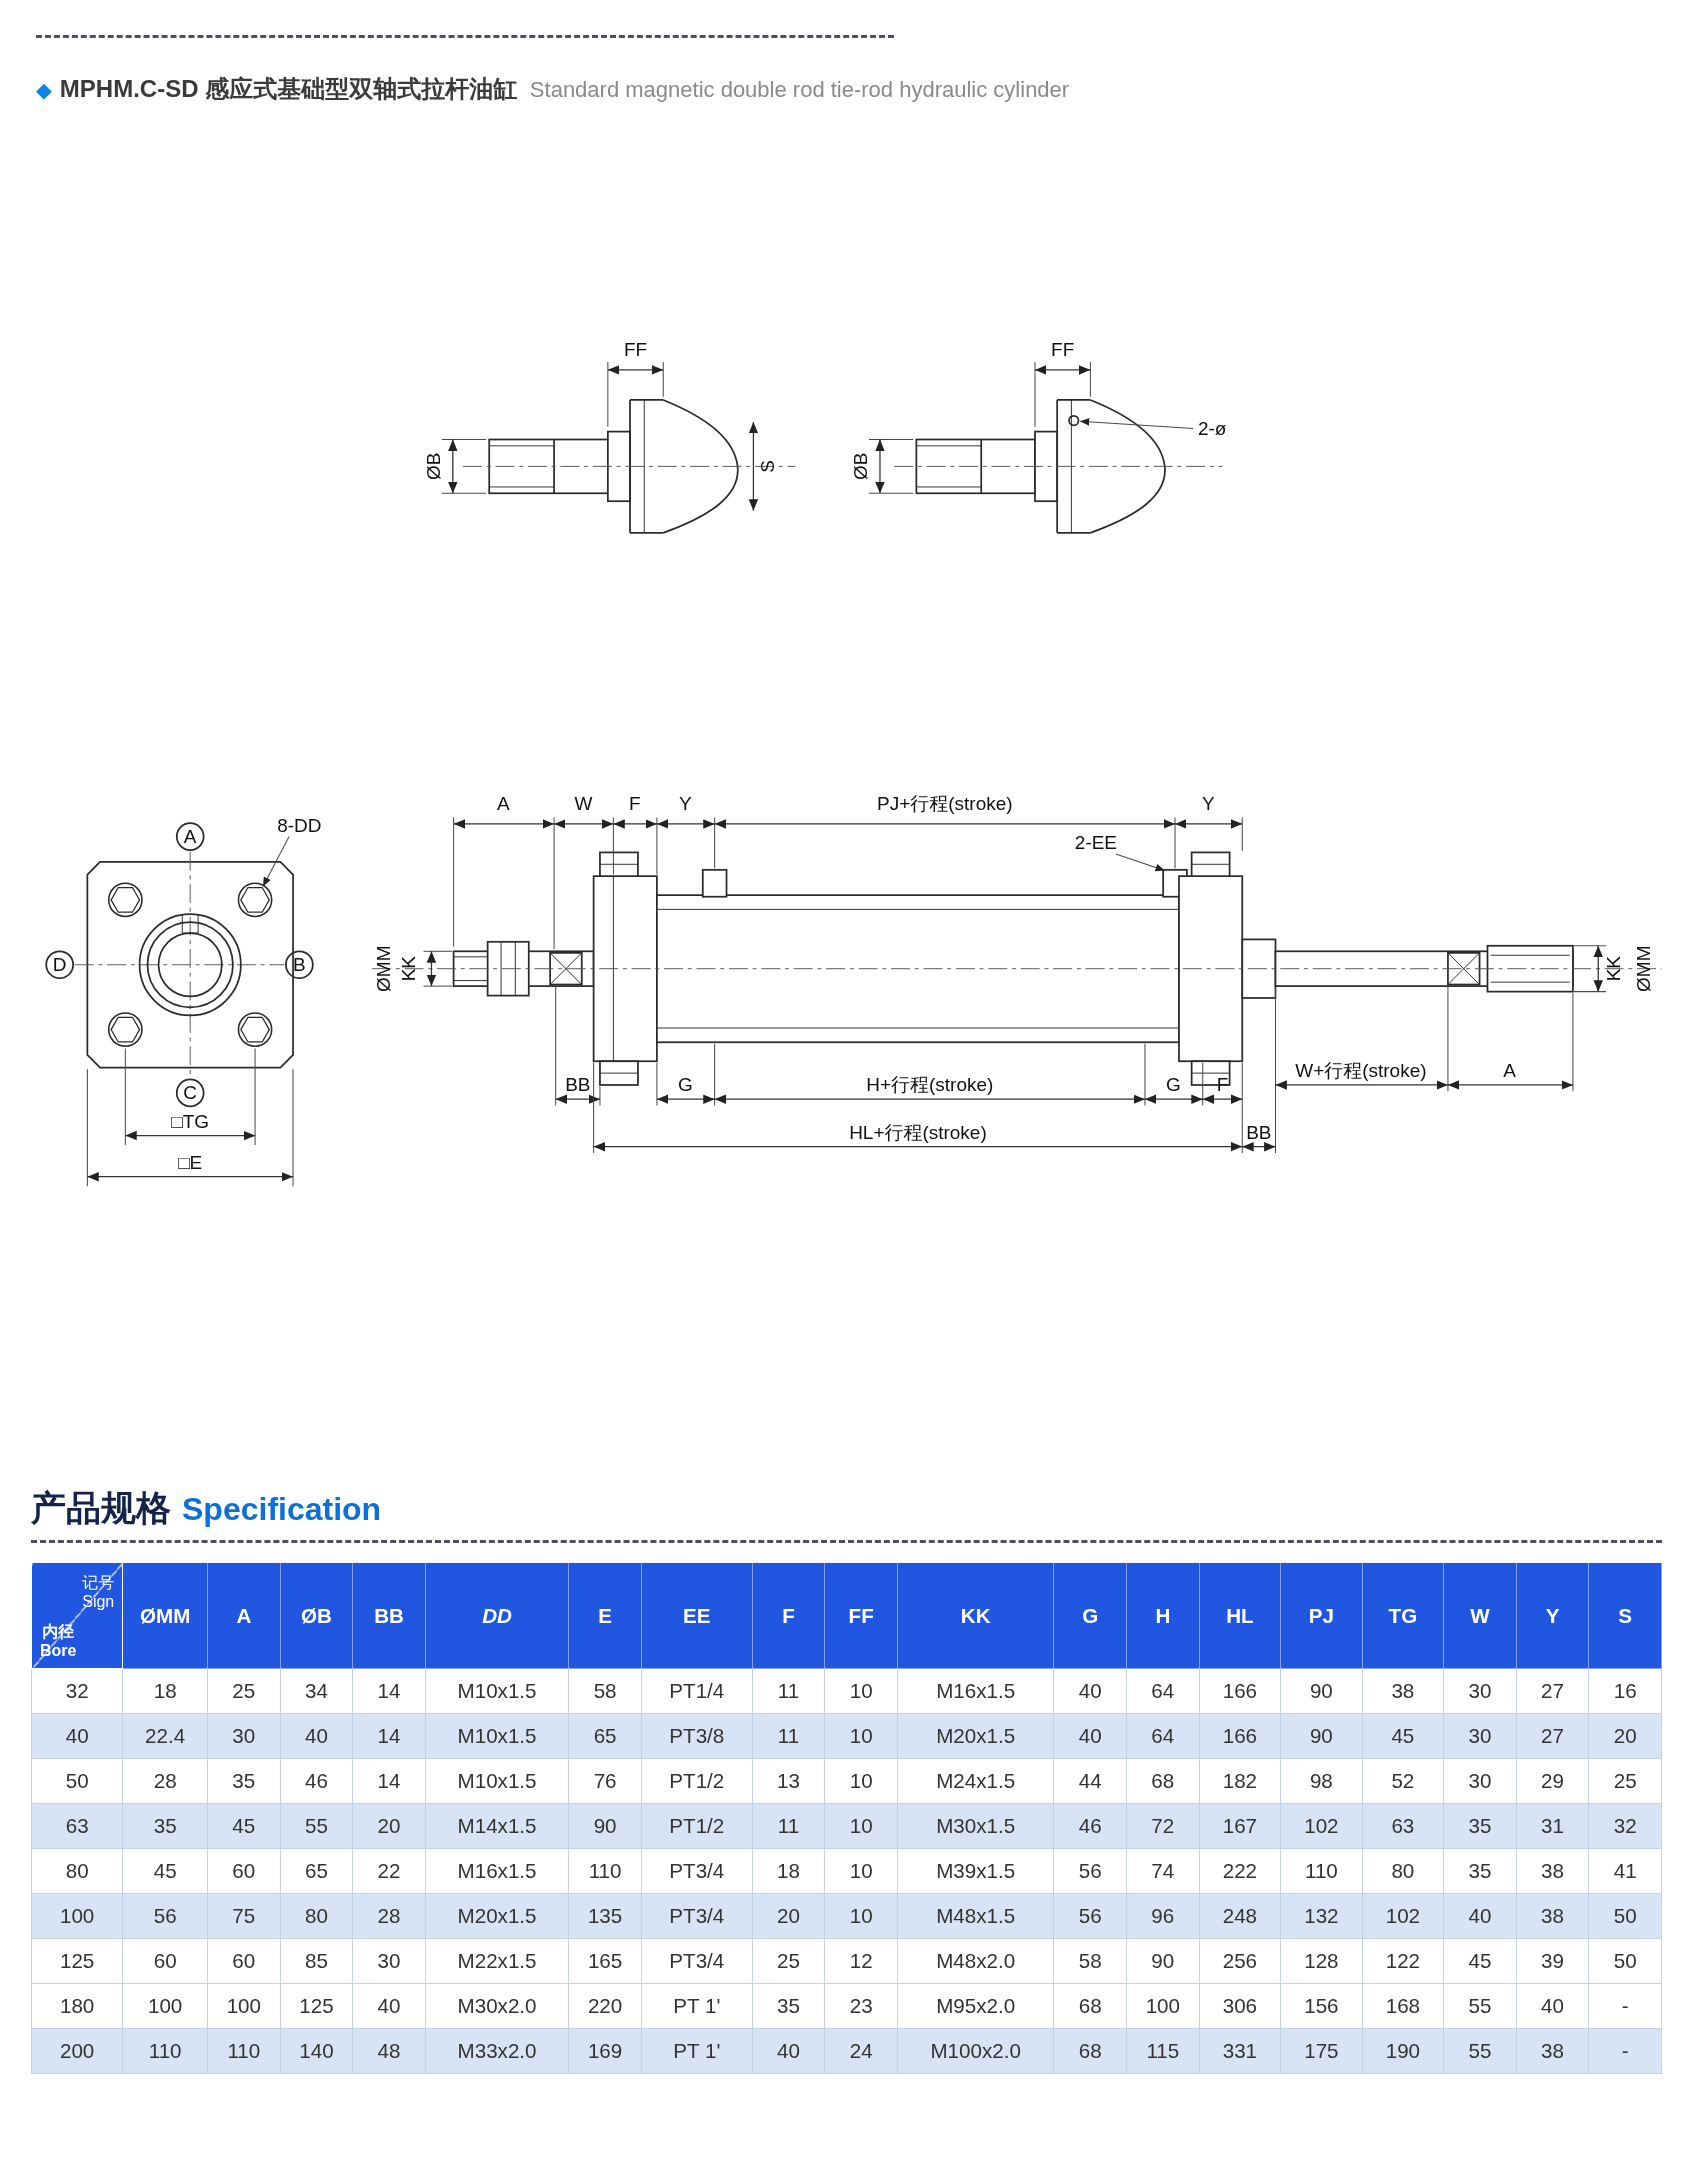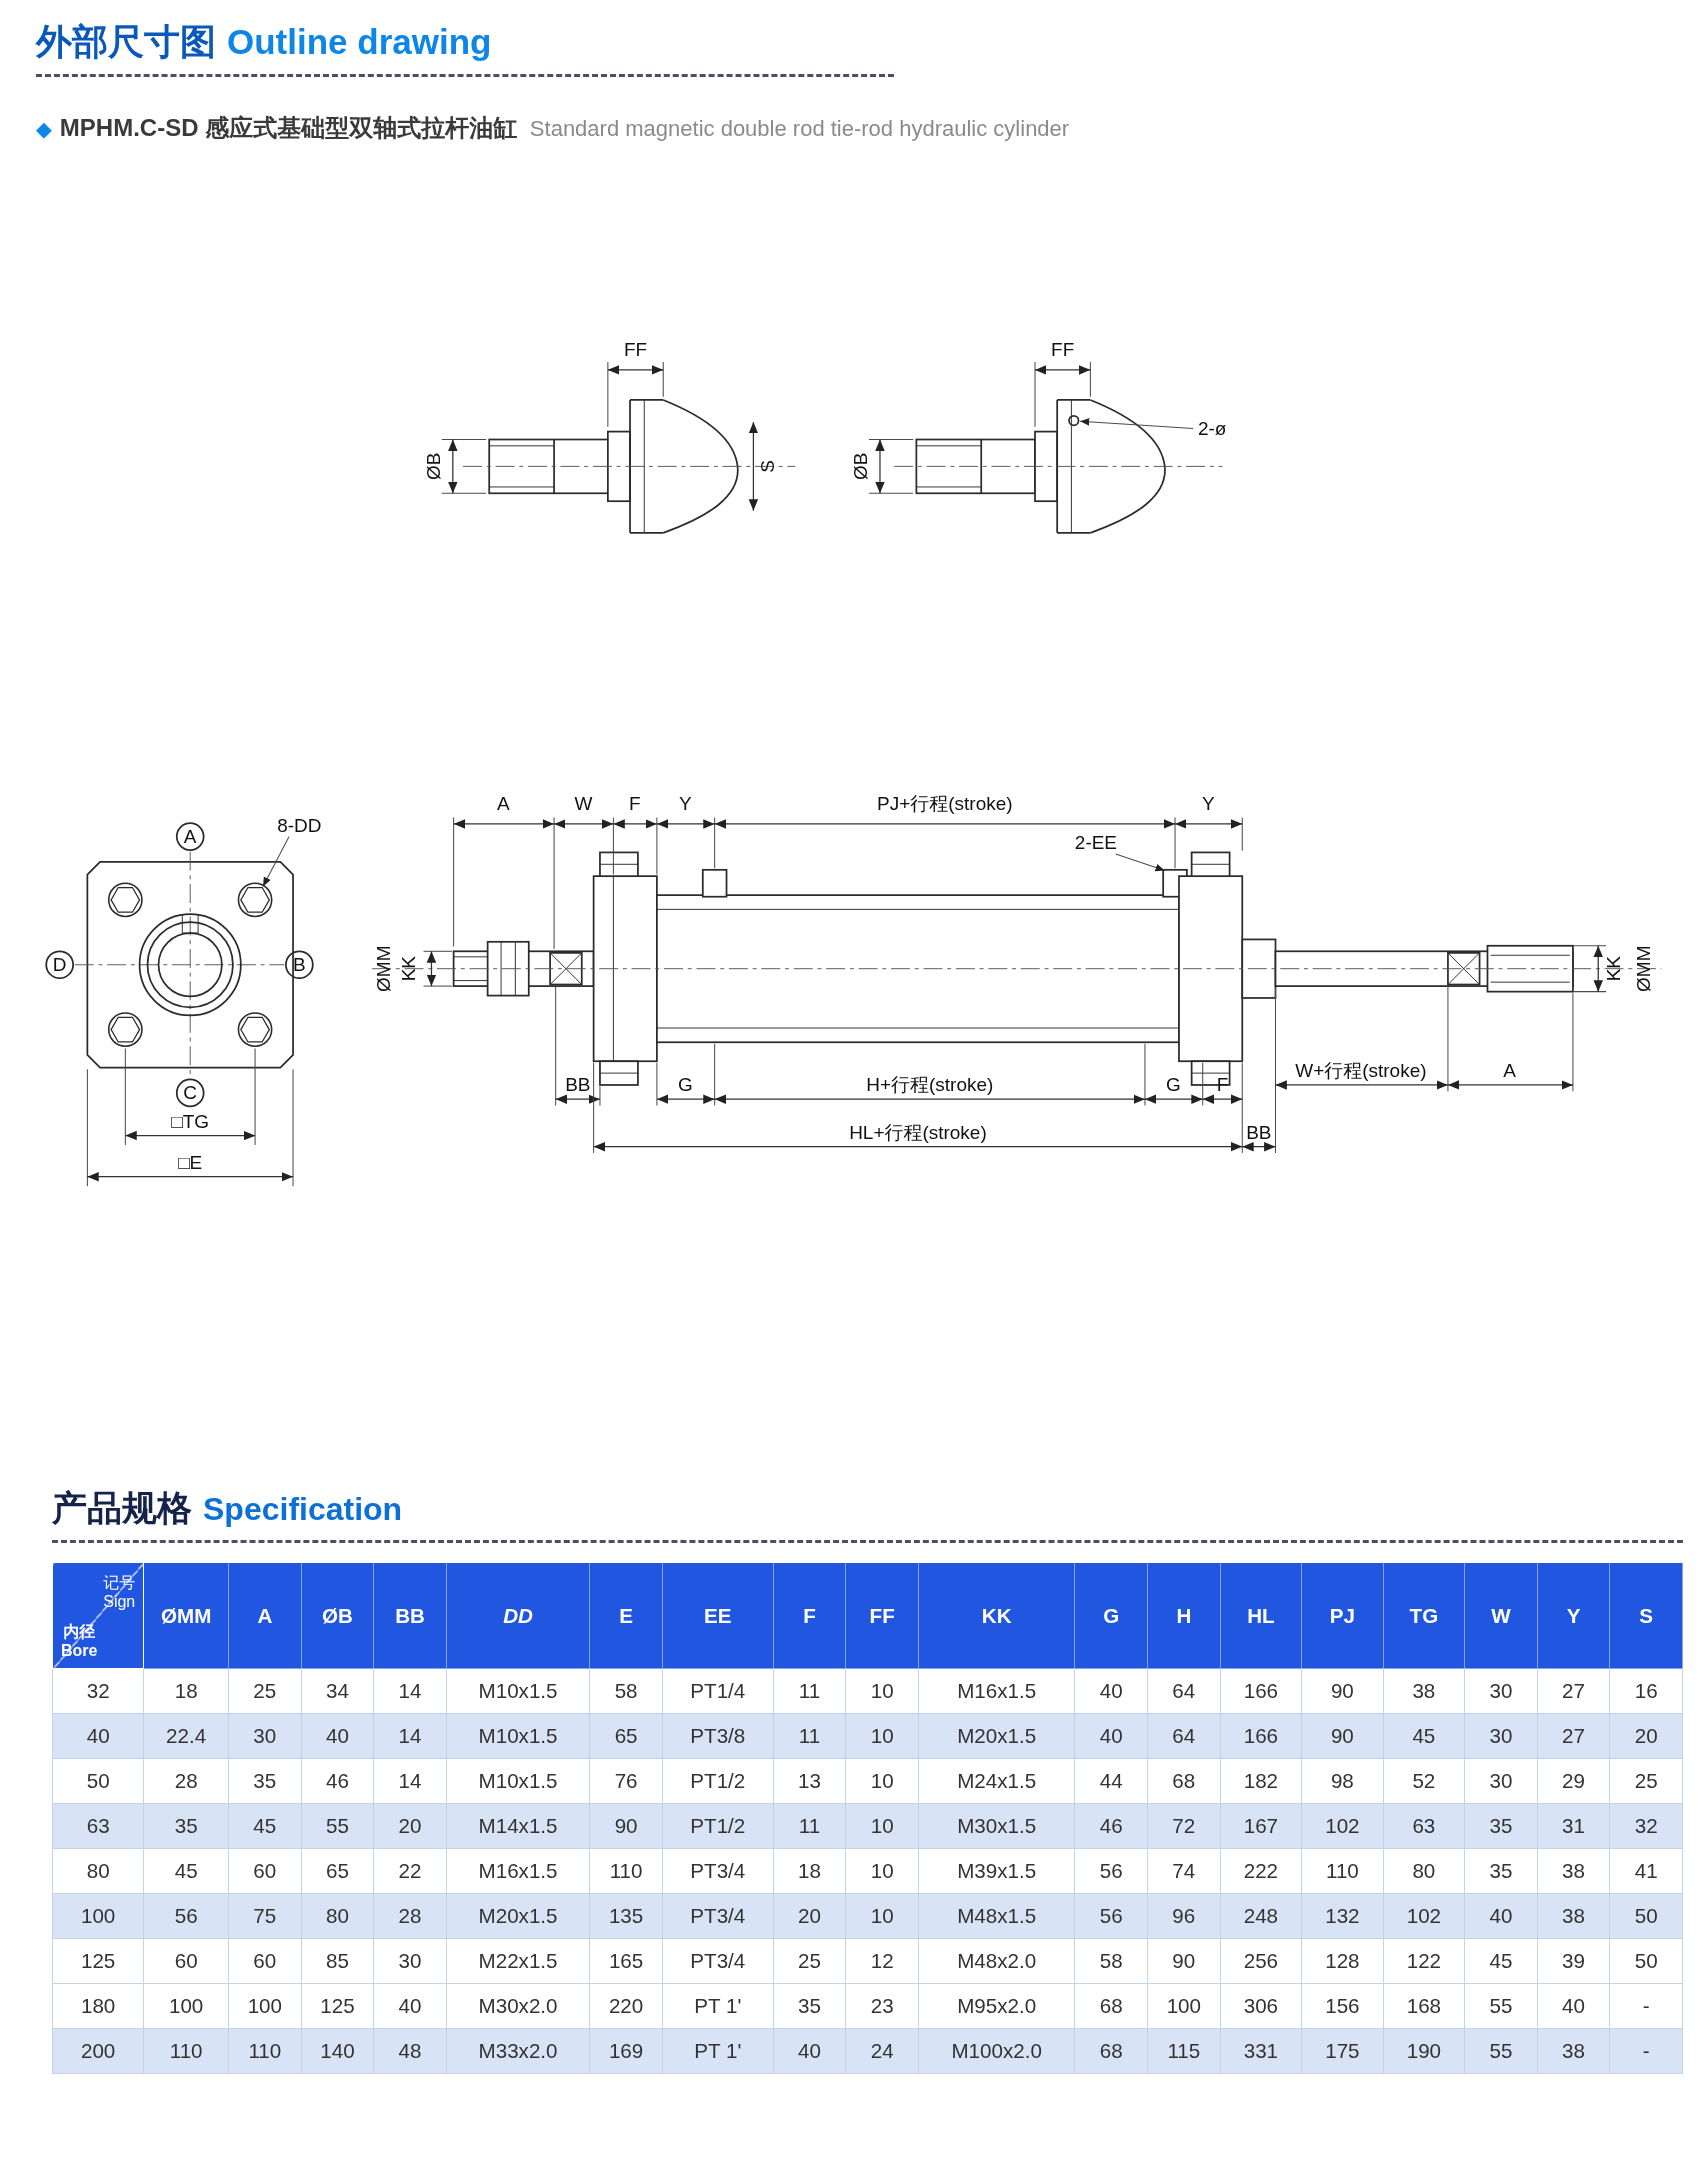--- a/index.html
+++ b/index.html
@@ -38,21 +38,21 @@
   .thin{fill:none;stroke:var(--line-dark);stroke-width:1.2;}
   .ext{stroke:#4a4a4a;stroke-width:1.3;}
   .dim{stroke:#333;stroke-width:1.6;}
   .cl{stroke:#555;stroke-width:1.2;stroke-dasharray:24 6 5 6;}
   .lbl{font-size:24px;fill:#111;text-anchor:middle;font-family:"Liberation Sans","DejaVu Sans",sans-serif;}
   .lbl-s{text-anchor:start;}
   #bolt circle{fill:#fff;stroke:var(--line-dark);stroke-width:2;}
   #bolt polygon{fill:none;stroke:var(--line-dark);stroke-width:1.6;}
 
   
-  .spec{position:absolute;left:52px;top:1489px;width:1631px;}
+  .spec{position:absolute;left:31px;top:1489px;width:1631px;}
   .spec h2{margin:0;line-height:1.1;}
   .s-zh{font-size:35px;font-weight:bold;color:var(--spec-title-dark);}
   .s-en{font-size:32px;font-weight:bold;color:var(--spec-title-en-blue);margin-left:11px;}
   table.spec-table{width:100%;border-collapse:collapse;table-layout:fixed;margin-top:19px;}
   .spec-table th{background:var(--header-blue);color:#fff;font-size:20.6px;font-weight:bold;
                  height:106px;vertical-align:middle;text-align:center;
                  border:0.8px solid rgba(255,255,255,.45);}
   .spec-table th:nth-child(1){width:5.6%;}
   .spec-table th:nth-child(2){width:5.2%;}
   .spec-table th:nth-child(6){width:8.8%;font-style:italic;}
@@ -67,23 +67,20 @@
     background-color:var(--header-blue);}
   .c-top{position:absolute;top:9.5px;right:8px;font-size:16px;line-height:1.2;text-align:center;font-weight:normal;}
   .c-bottom{position:absolute;bottom:8px;left:8px;font-size:16px;line-height:1.2;text-align:center;font-weight:bold;}
 </style>
 </head>
 <body>
 
 <div class="page">
 
   <div class="header">
-    <h1>
-      <span class="t-zh">外部尺寸图</span><span class="t-en">Outline drawing</span>
-    </h1>
     <div class="dashline short"></div>
     <div class="subtitle">
       <span class="diamond">◆</span>
       <span class="model">MPHM.C-SD 感应式基础型双轴式拉杆油缸</span>
       <span class="model-desc">Standard magnetic double rod tie-rod hydraulic cylinder</span>
     </div>
   </div>
 
   <svg class="drawing" viewBox="0 0 2152 1560">
     <defs>

